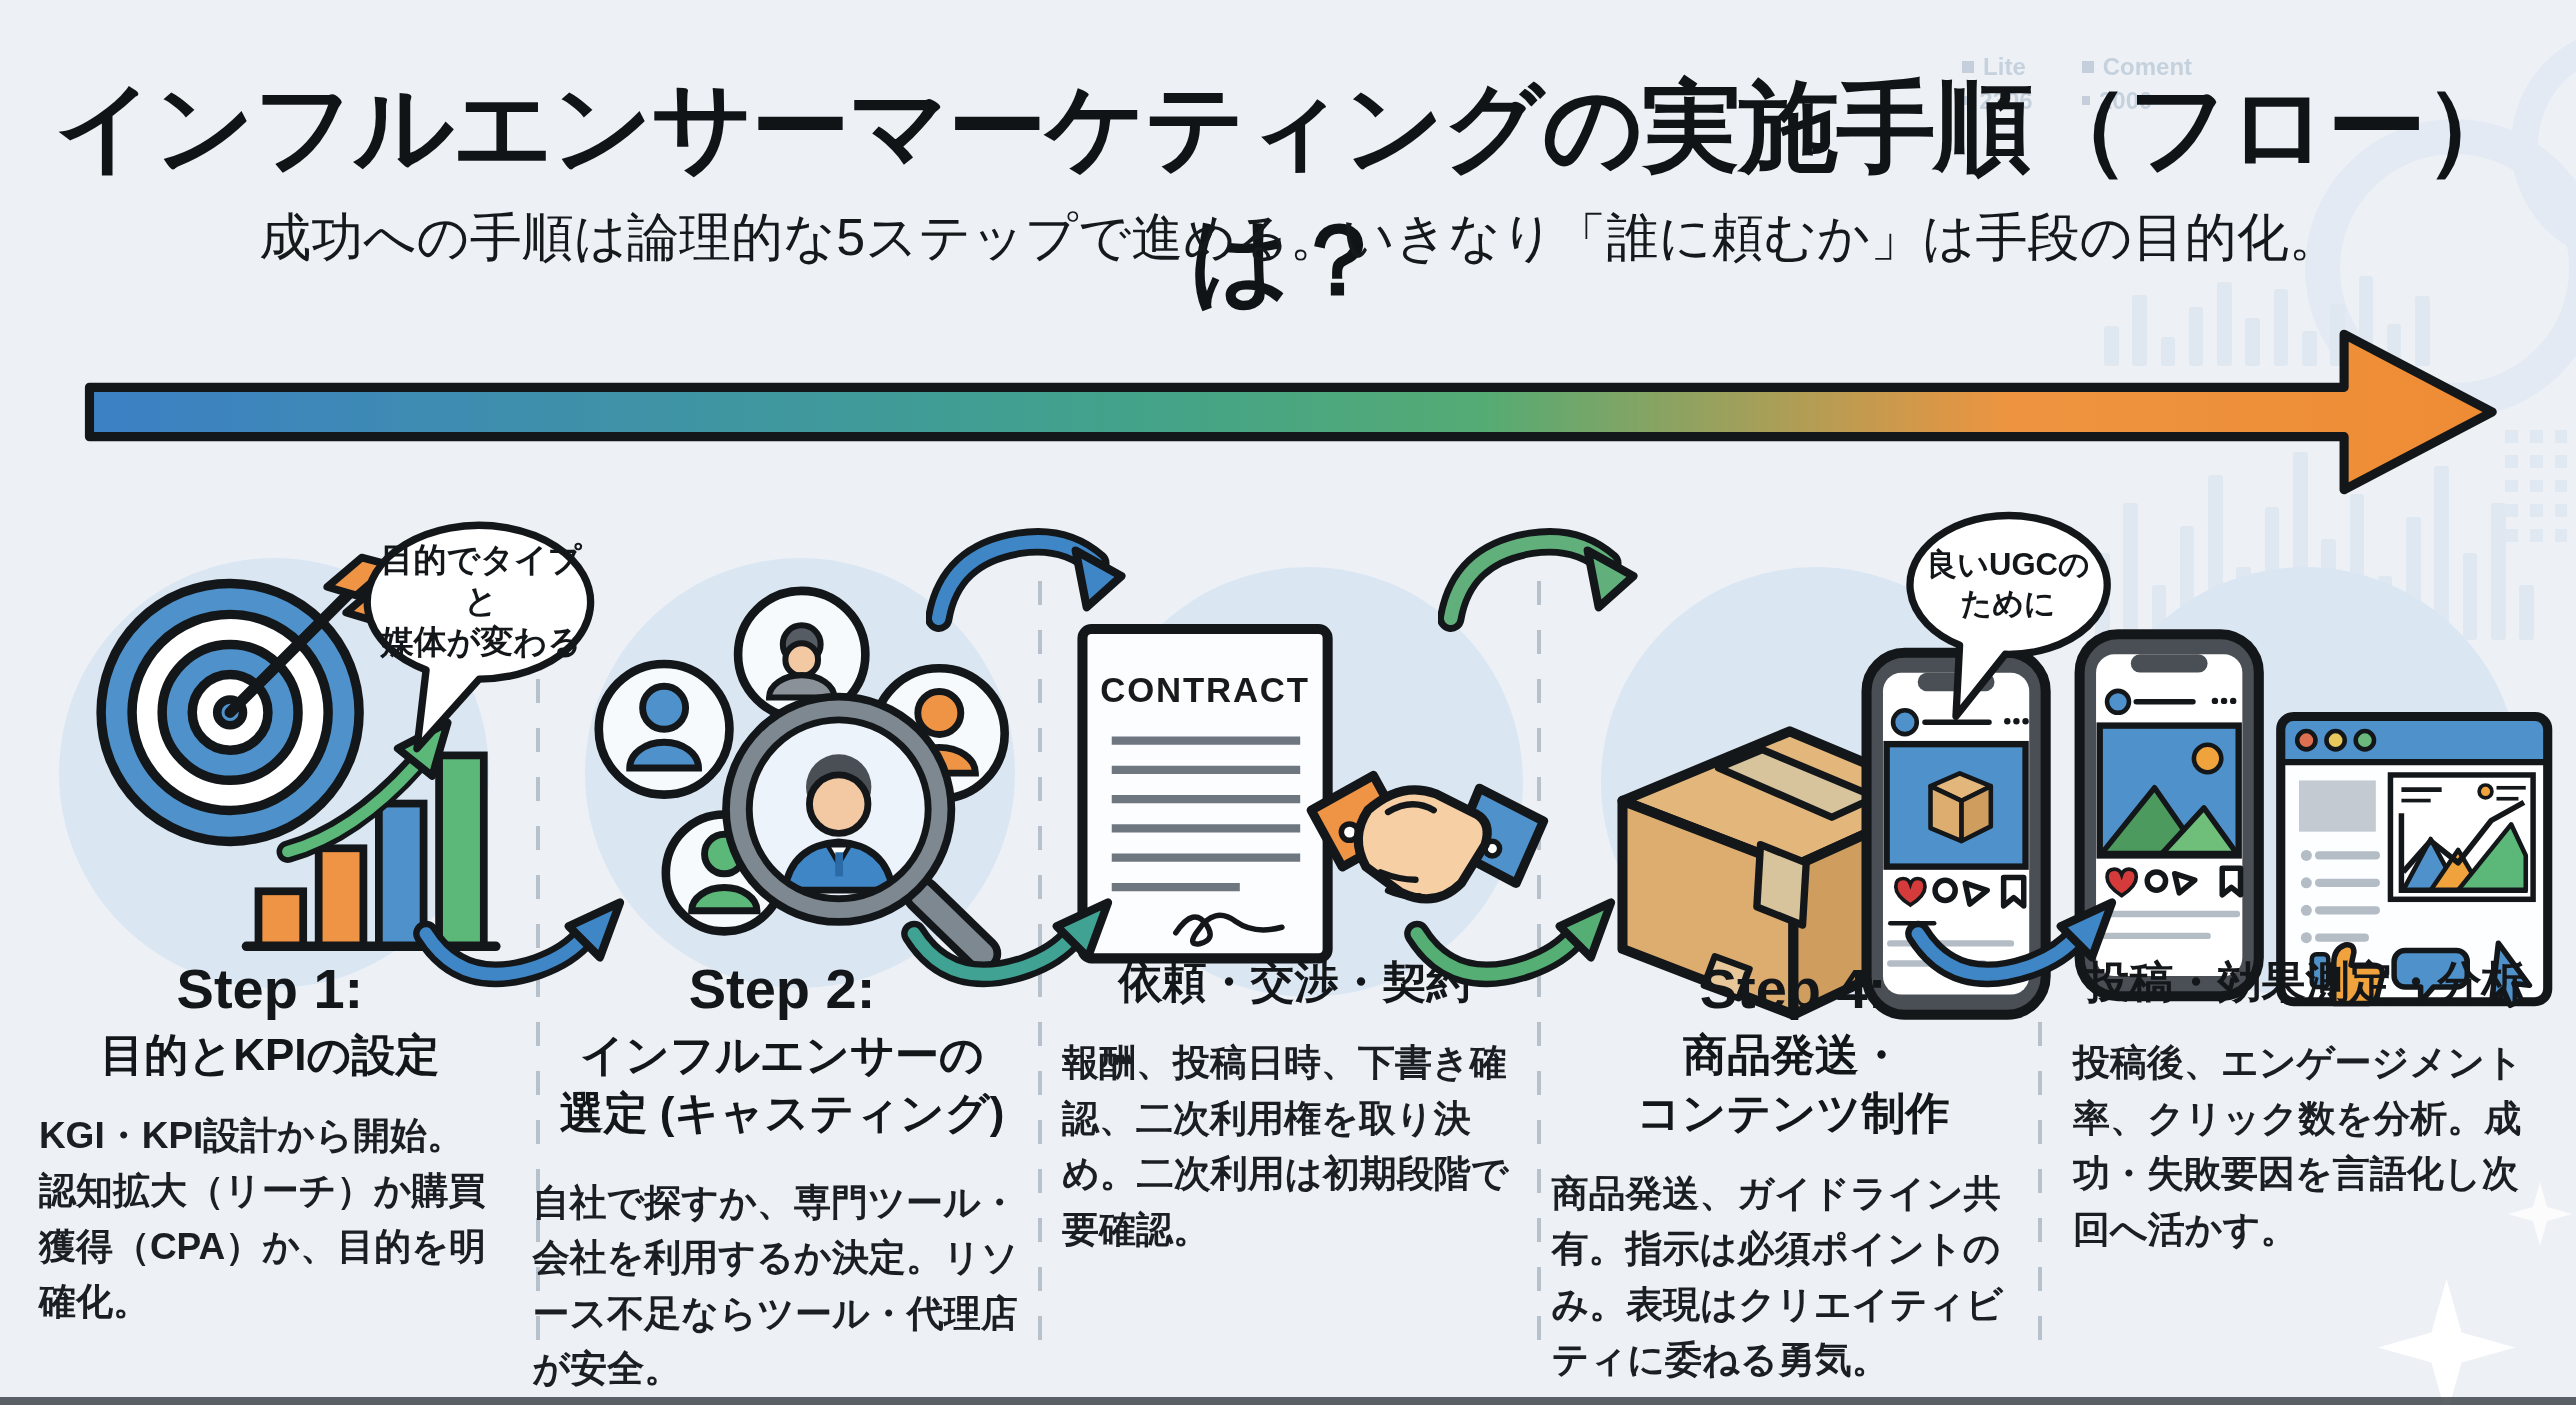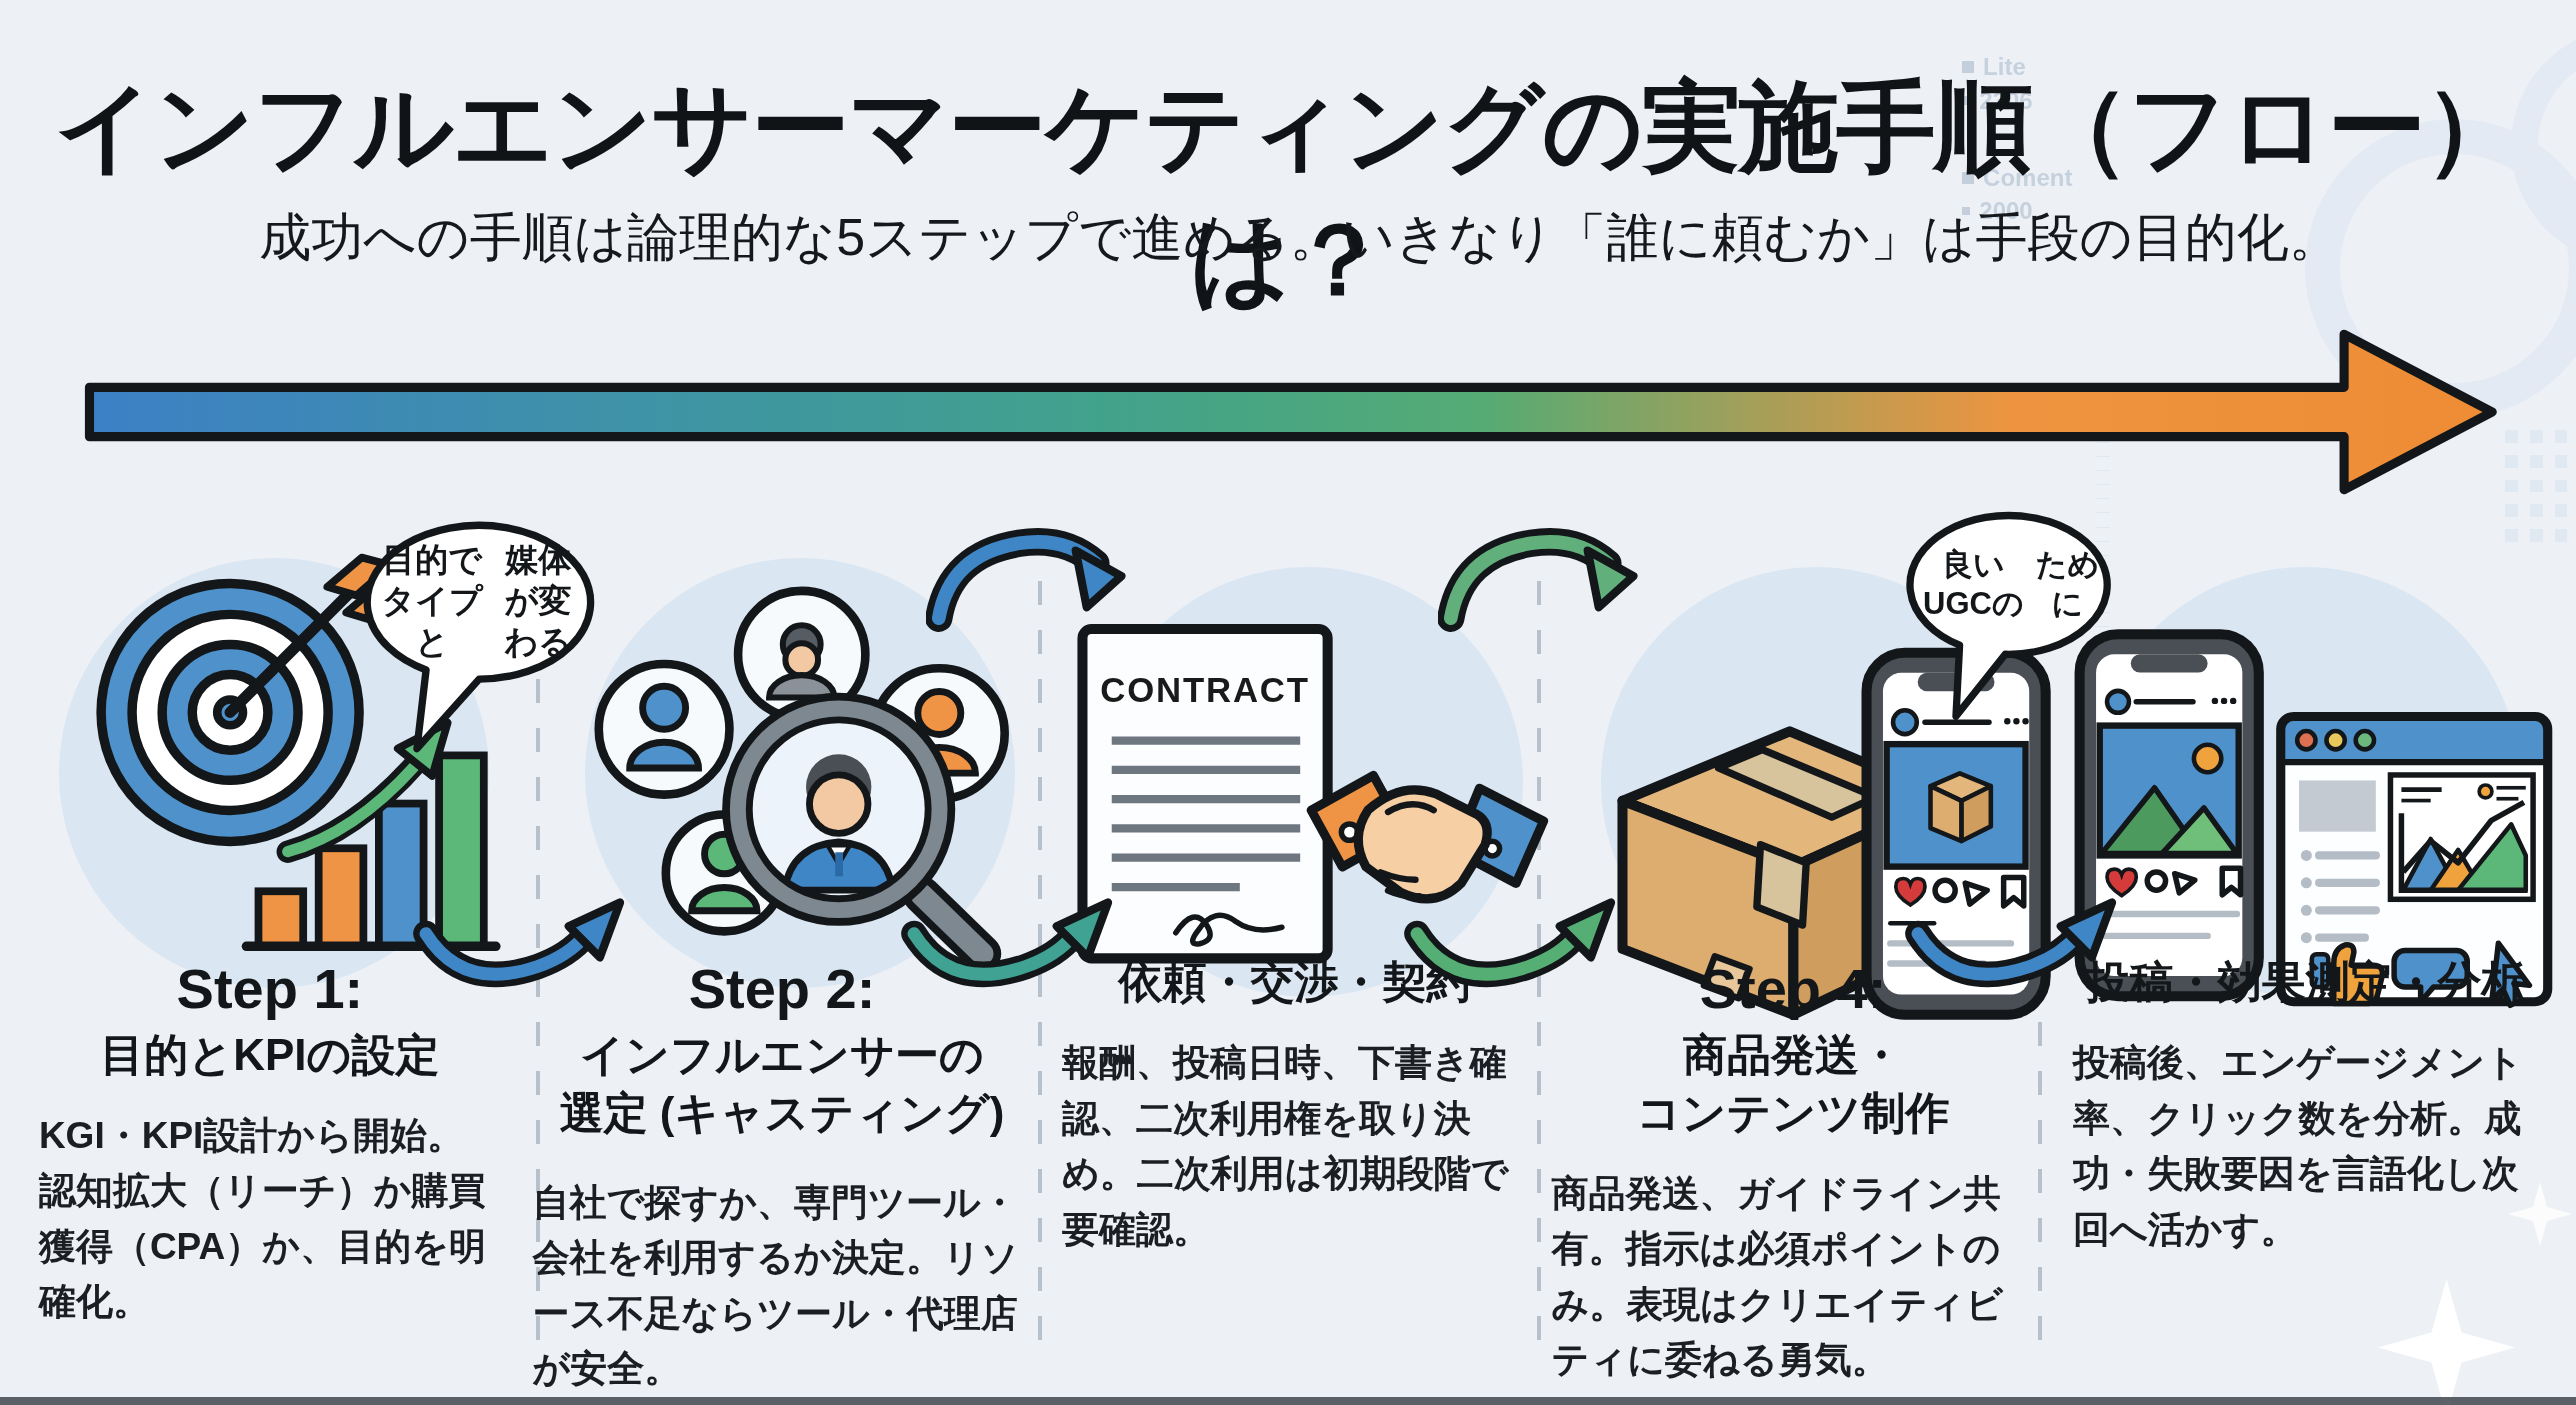--- a/index.html
+++ b/index.html
@@ -1,21 +1,21 @@
 <!DOCTYPE html>
 <html style="font-size:14.6px"><head>
 <meta charset="utf-8">
 <style>
   html,body{margin:0;padding:0;}
   body{width:2576px;height:1405px;background:#edf1f6;overflow:hidden;
        font-family:"Liberation Sans","DejaVu Sans",sans-serif;color:#14171a;}
   .canvas{position:relative;width:2576px;height:1405px;overflow:hidden;background:#edf1f6;}
 
   
-  .ghost{position:absolute;z-index:0;flex-direction:column;}
+  .ghost{position:absolute;z-index:0;}
   .ghost-legend{top:53px;left:1962px;display:flex;gap:49px;color:#c6d1de;font-size:24px;font-weight:700;}
   .ghost-legend .gitem{display:flex;flex-direction:column;gap:5.5px;}
   .ghost-legend .grow{display:flex;align-items:center;gap:9.1px;}
   .gsq{width:12px;height:12px;background:#c4cfdb;display:inline-block;}
   .gsq.small{width:8.2px;height:8.2px;}
   .ghost-ring{border-radius:50%;border:35px solid #e3eaf3;background:transparent;}
   .gbars{display:flex;align-items:flex-end;gap:13.7px;}
   .gbar{width:14.6px;background:#dfe7f0;border-radius:2.7px;}
   .gdots{display:grid;grid-template-columns:repeat(3,12.8px);gap:12px;}
   .gdot{width:12.8px;height:12.8px;background:#e0e8f1;}
@@ -38,21 +38,21 @@
 
   
   .halo{position:absolute;width:430px;height:430px;border-radius:50%;background:#dbe6f3;z-index:1;}
   .icon-svg{position:absolute;z-index:3;}
 
   
   .conn{position:absolute;z-index:4;}
 
   
   .bubble-svg{position:absolute;z-index:4;}
-  .bubble-text{position:absolute;z-index:5;display:flex;flex-direction:row;justify-content:center;
+  .bubble-text{position:absolute;z-index:5;display:flex;flex-direction:column;justify-content:center;
     align-items:center;text-align:center;font-weight:800;line-height:1.25;color:#14171a;}
 
   
   .step-col{position:absolute;top:953px;z-index:3;text-align:center;}
   .step-label{font-size:56px;font-weight:900;line-height:1.3;}
   .step-title .t-line{font-size:44px;font-weight:900;line-height:1.32;white-space:nowrap;}
   .step-body{margin-top:24px;text-align:left;font-size:37px;font-weight:700;line-height:1.5;color:#1b1e22;}
 </style>
 </head>
 <body>

